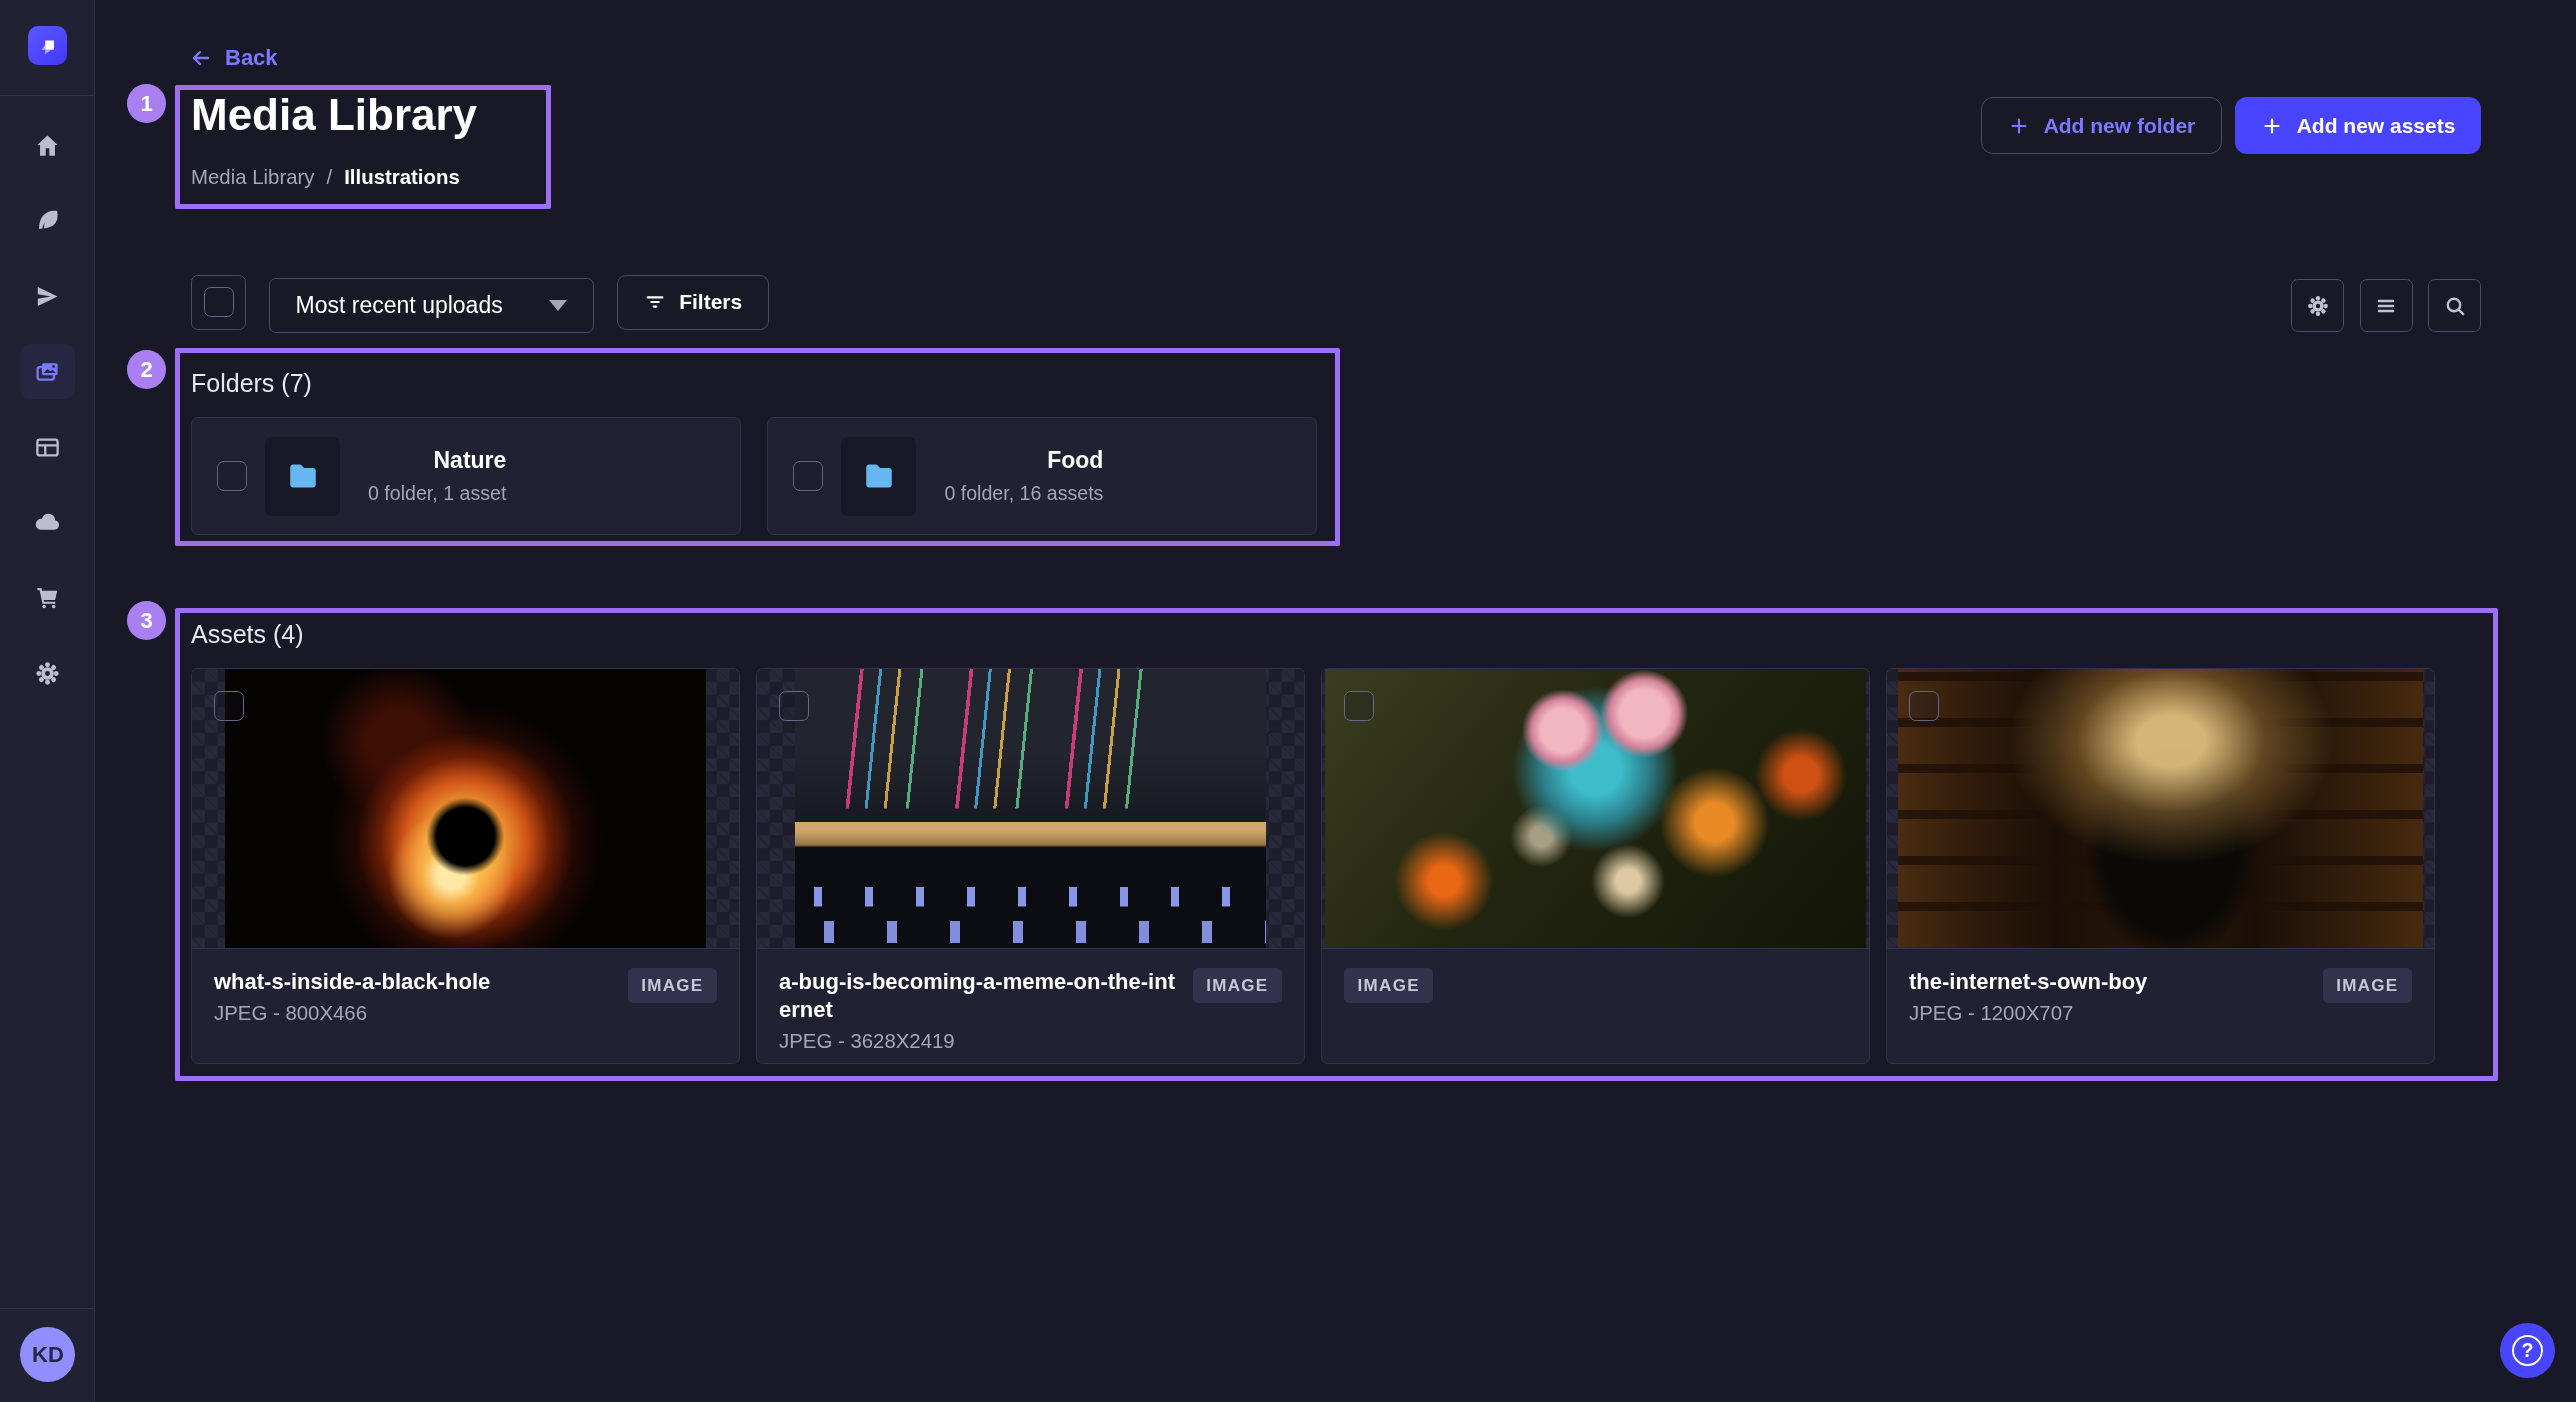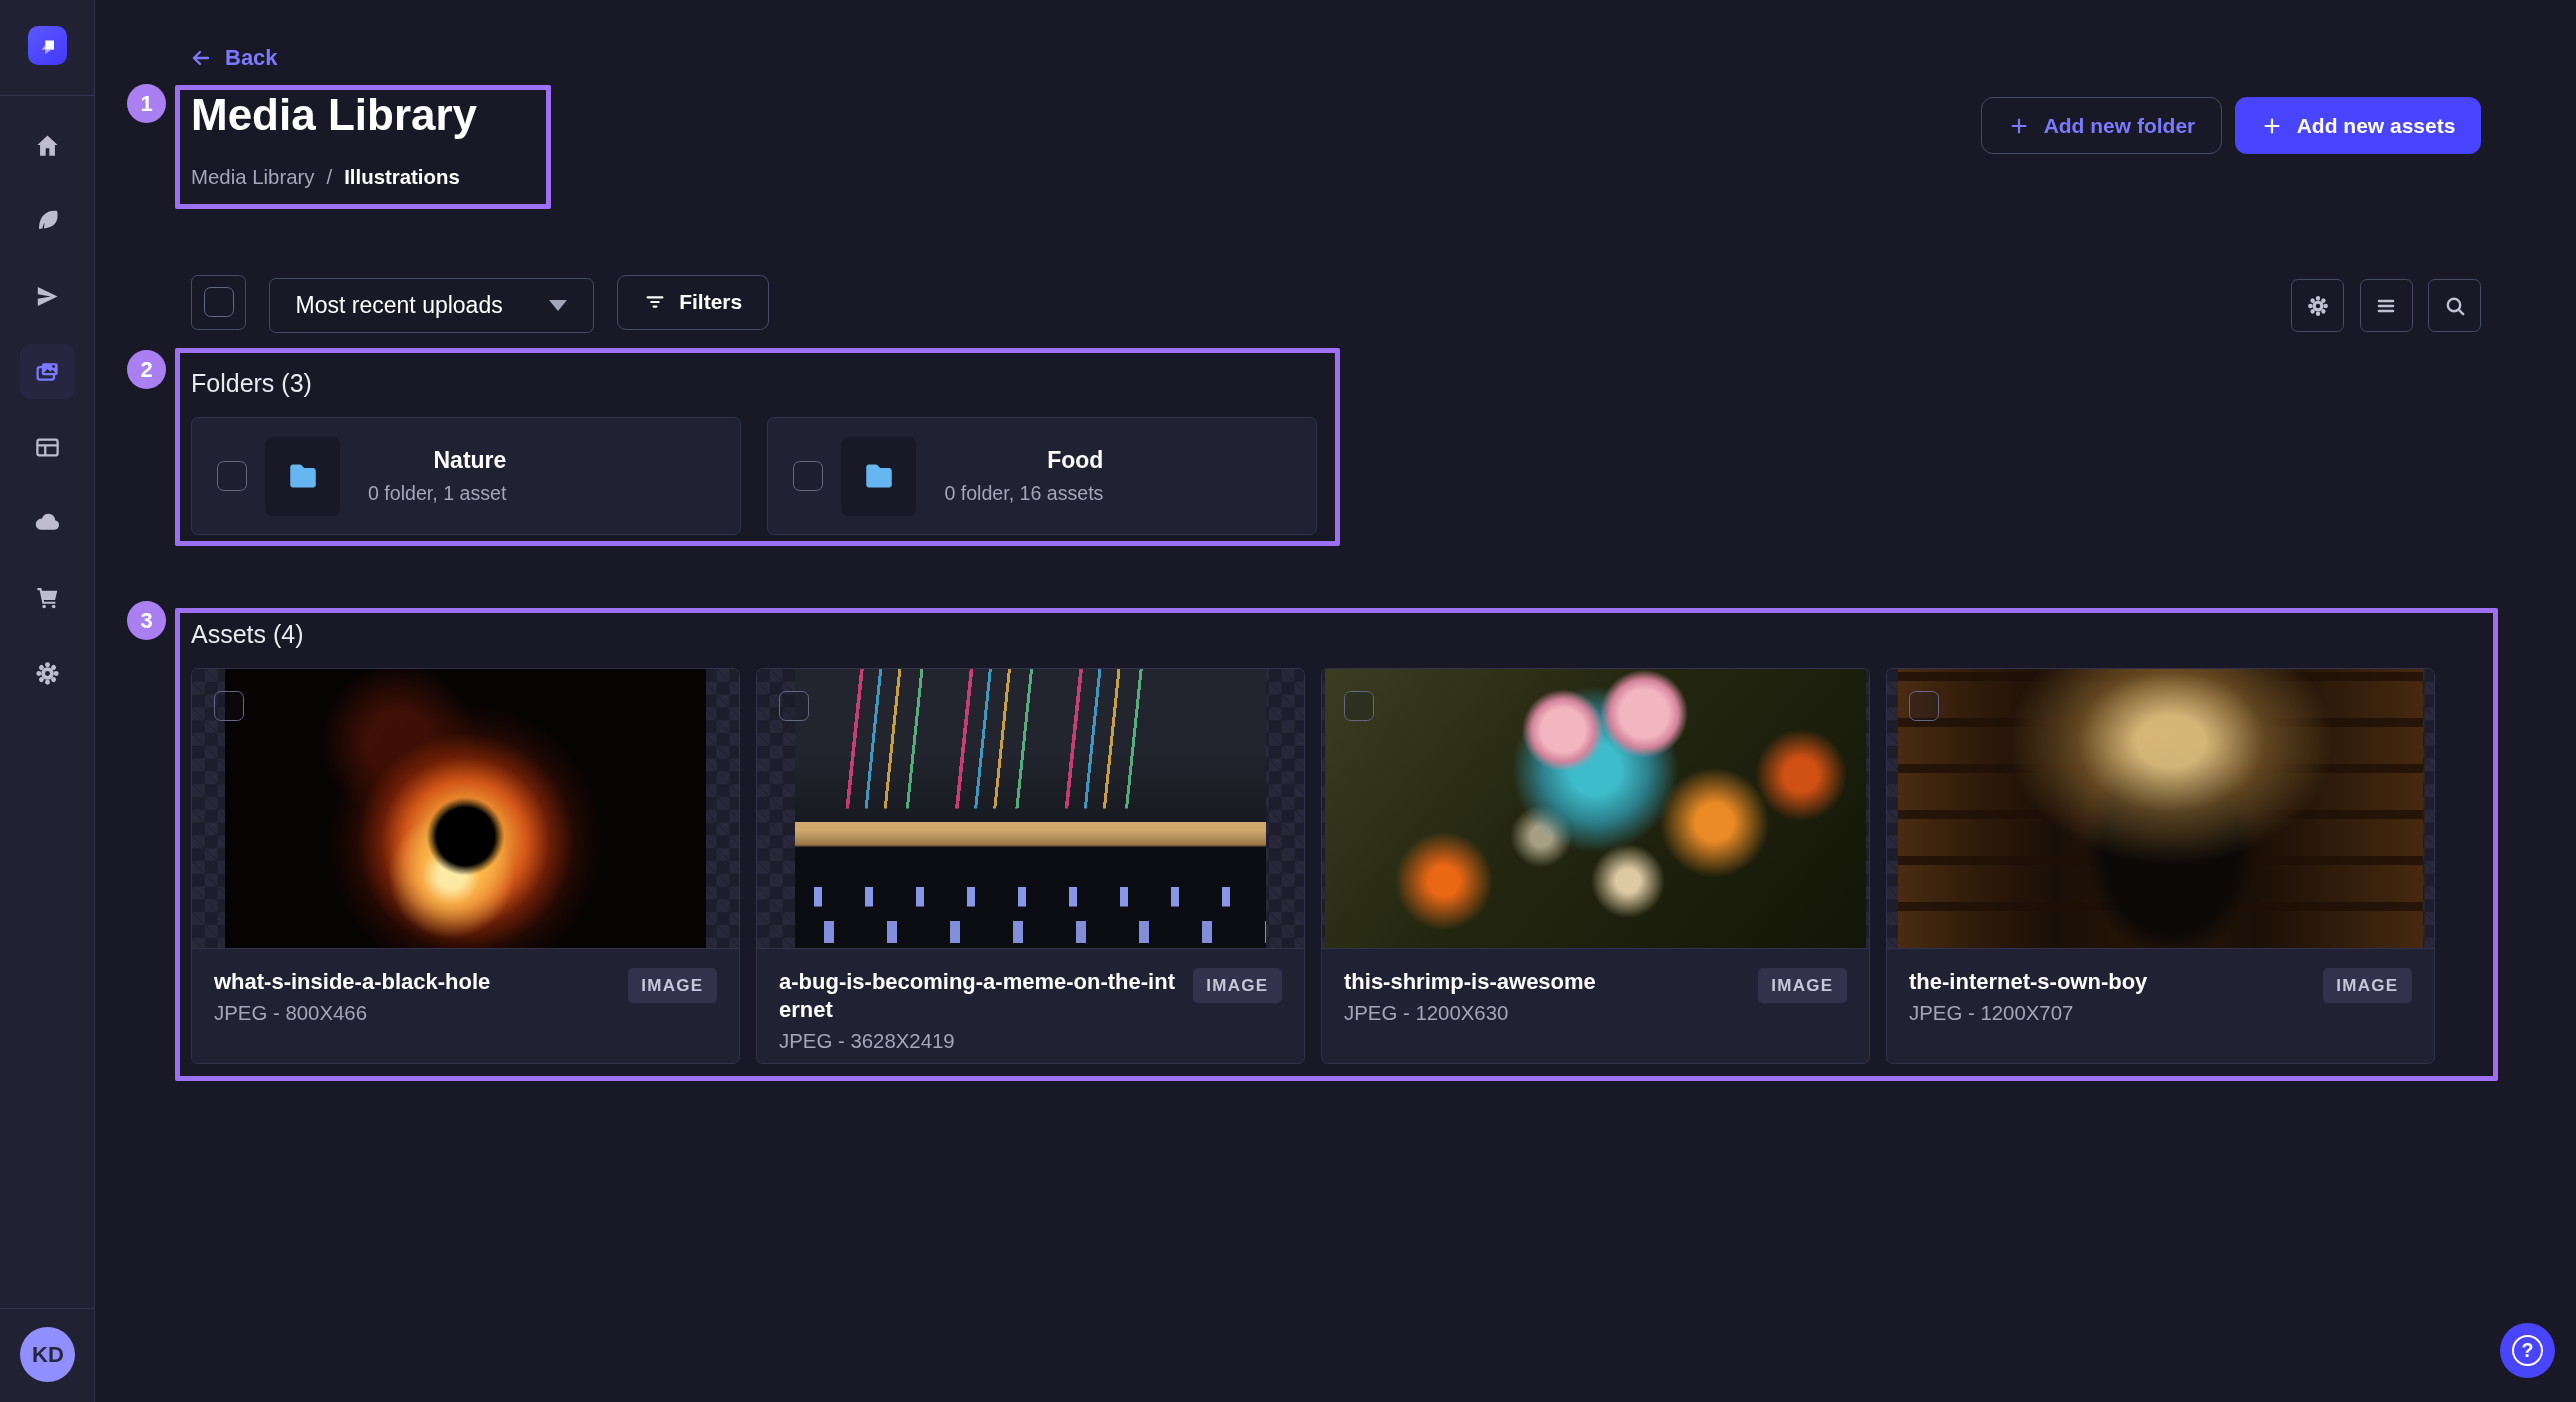--- a/index.html
+++ b/index.html
@@ -350,21 +350,21 @@
   </button>
   <button class="icon-btn">
     <svg viewBox="0 0 24 24" fill="none" stroke="currentColor" stroke-width="2.4" stroke-linecap="round">
         <circle cx="11" cy="11" r="6.2"></circle>
         <path d="m15.8 15.8 4.4 4.4"></path>
       </svg>
   </button>
 </div>
 
 <section class="folders-section">
-  <h2 class="section-heading">Folders (3)</h2>
+  <h2 class="section-heading">Folders (7)</h2>
   <div class="folder-row">
 
     <div class="folder-card">
       <div class="checkbox"></div>
       <div class="folder-thumb">
         <svg viewBox="0 0 24 24">
             <path d="M3.5 6.2c0-1 .8-1.8 1.8-1.8h4.6c.5 0 1 .2 1.3.6l1.5 1.7h6c1 0 1.8.8 1.8 1.8v9.3c0 1-.8 1.8-1.8 1.8H5.3c-1 0-1.8-.8-1.8-1.8z" fill="#66b7f1"></path>
           </svg>
       </div>
       <div class="folder-texts">
@@ -420,24 +420,20 @@
         <span class="type-badge">IMAGE</span>
       </div>
     </div>
 
     <div class="asset-card">
       <div class="asset-media">
         <div class="asset-art" data-art="mantis-shrimp"></div>
         <div class="checkbox asset-checkbox"></div>
       </div>
       <div class="asset-footer">
-        <div class="asset-titles">
-          <div class="asset-title">this-shrimp-is-awesome</div>
-          <div class="asset-meta">JPEG - 1200X630</div>
-        </div>
         <span class="type-badge">IMAGE</span>
       </div>
     </div>
 
     <div class="asset-card">
       <div class="asset-media">
         <div class="asset-art" data-art="library-portrait"></div>
         <div class="checkbox asset-checkbox"></div>
       </div>
       <div class="asset-footer">

